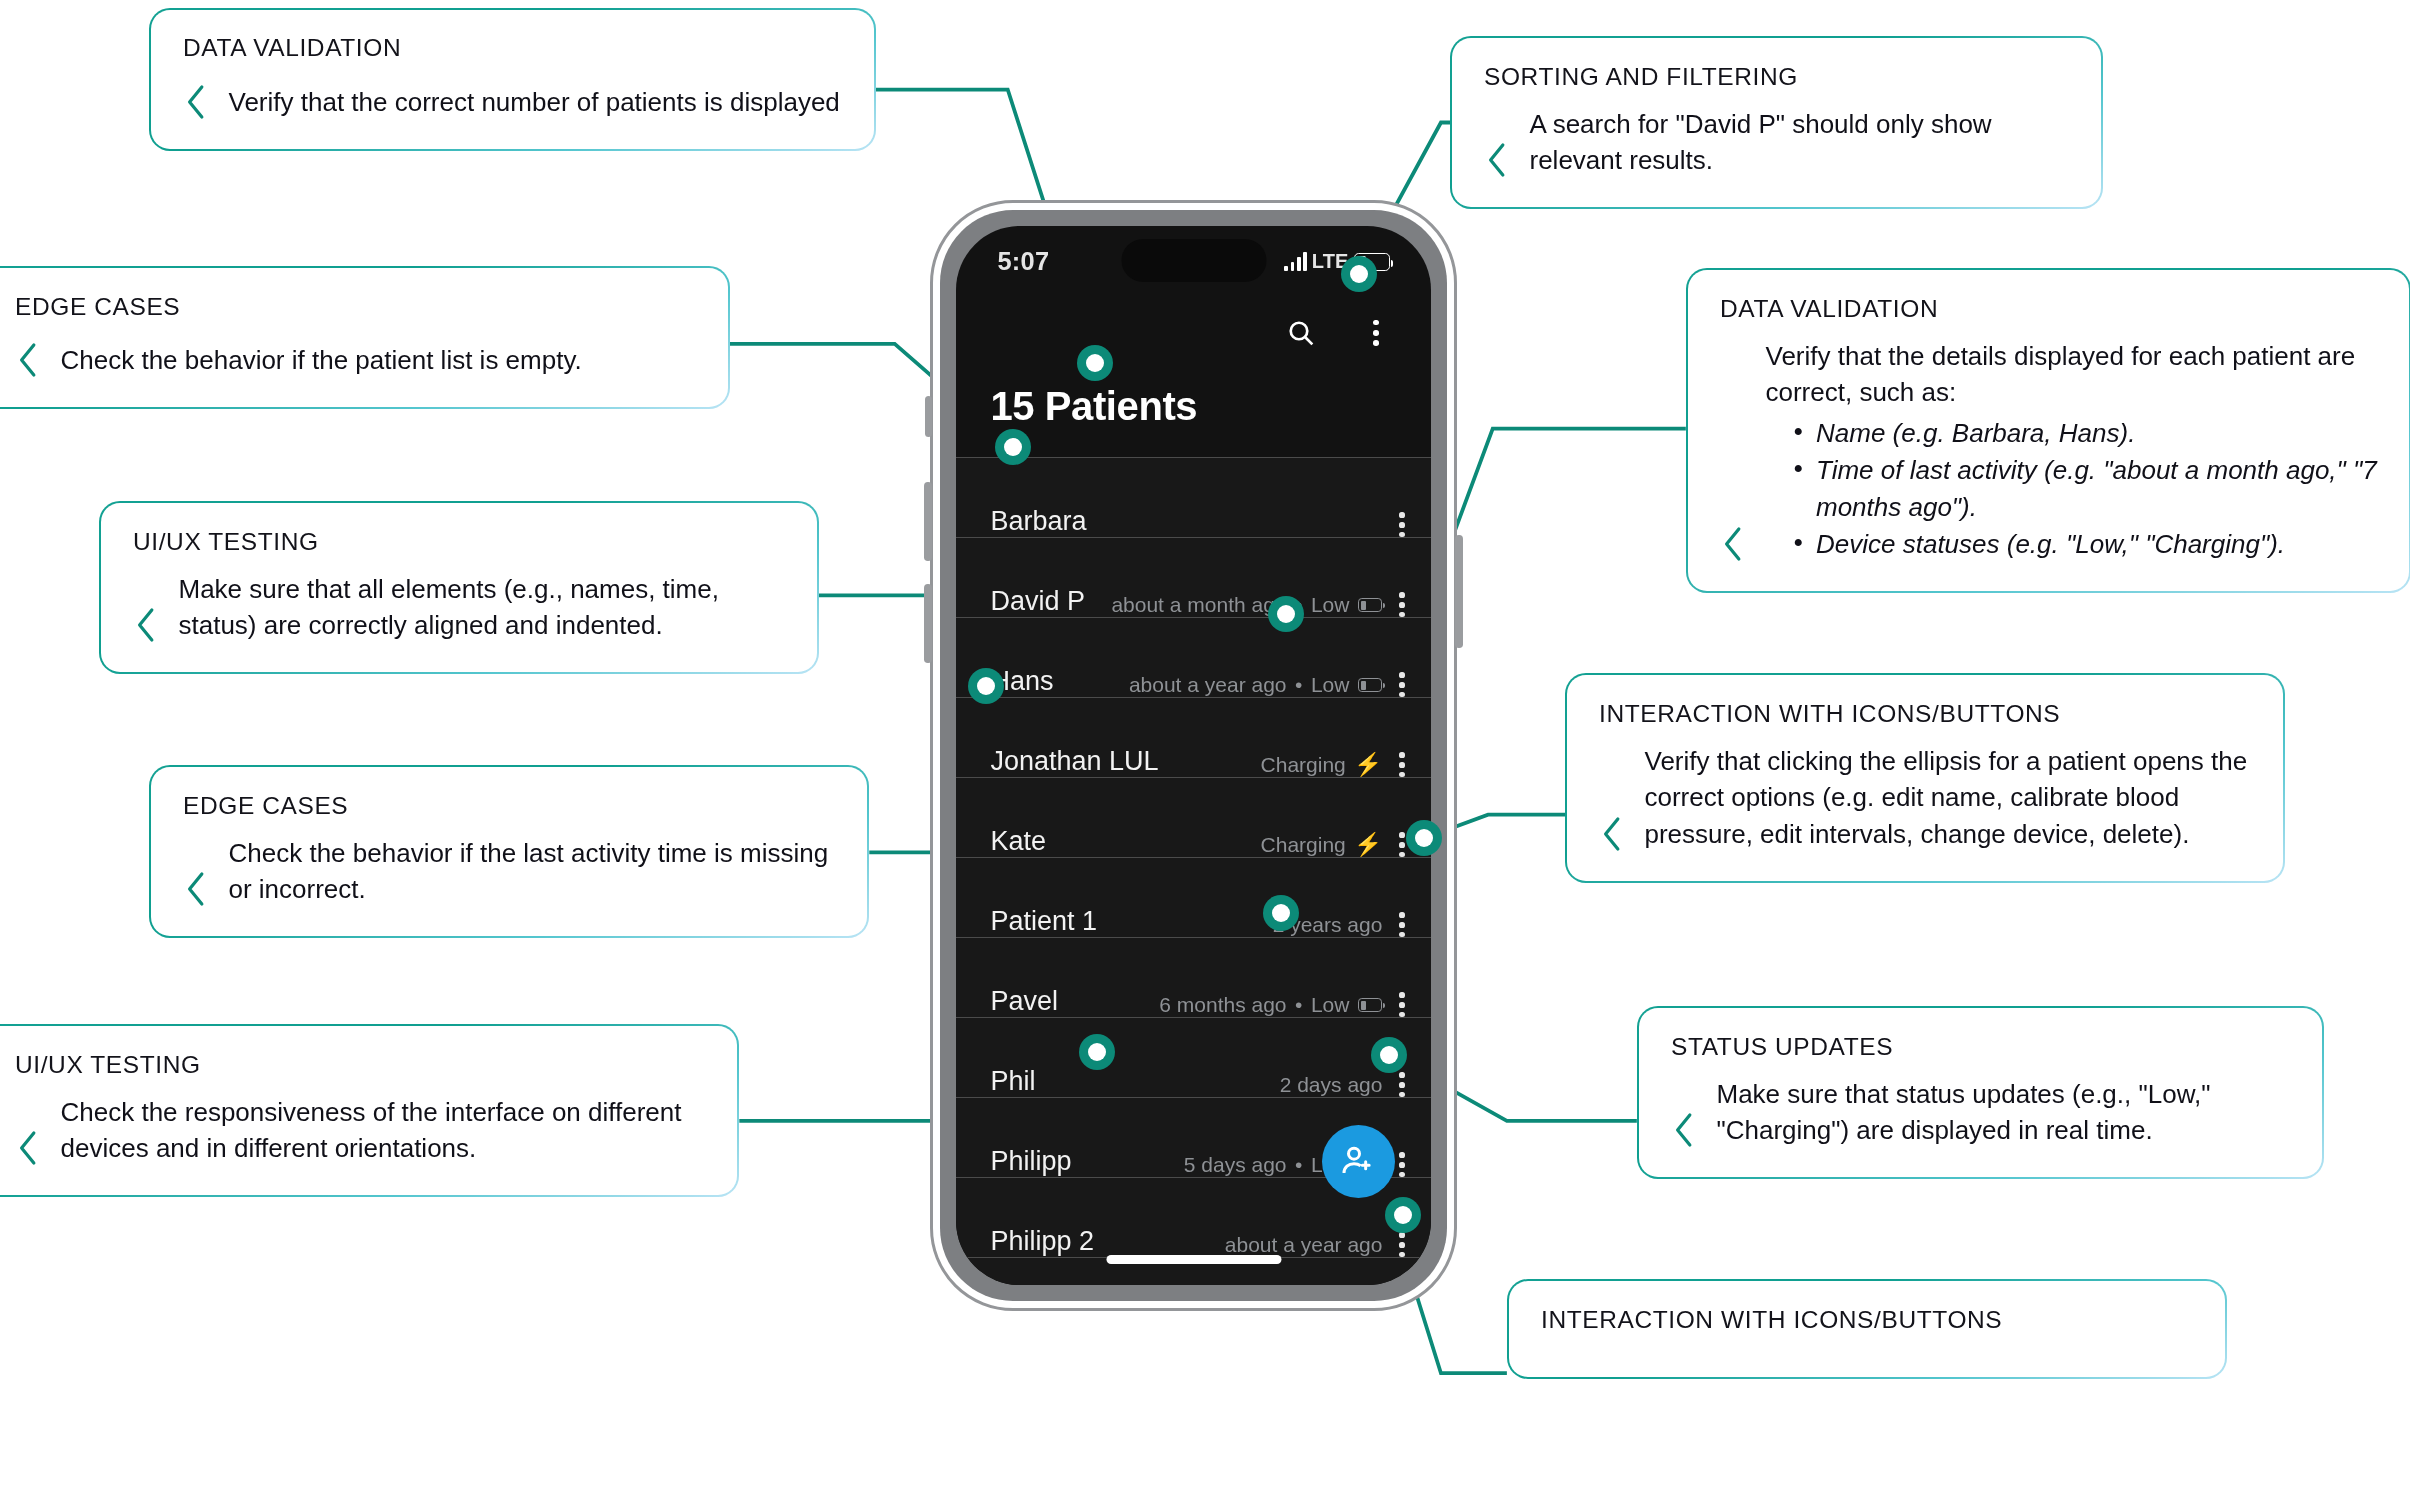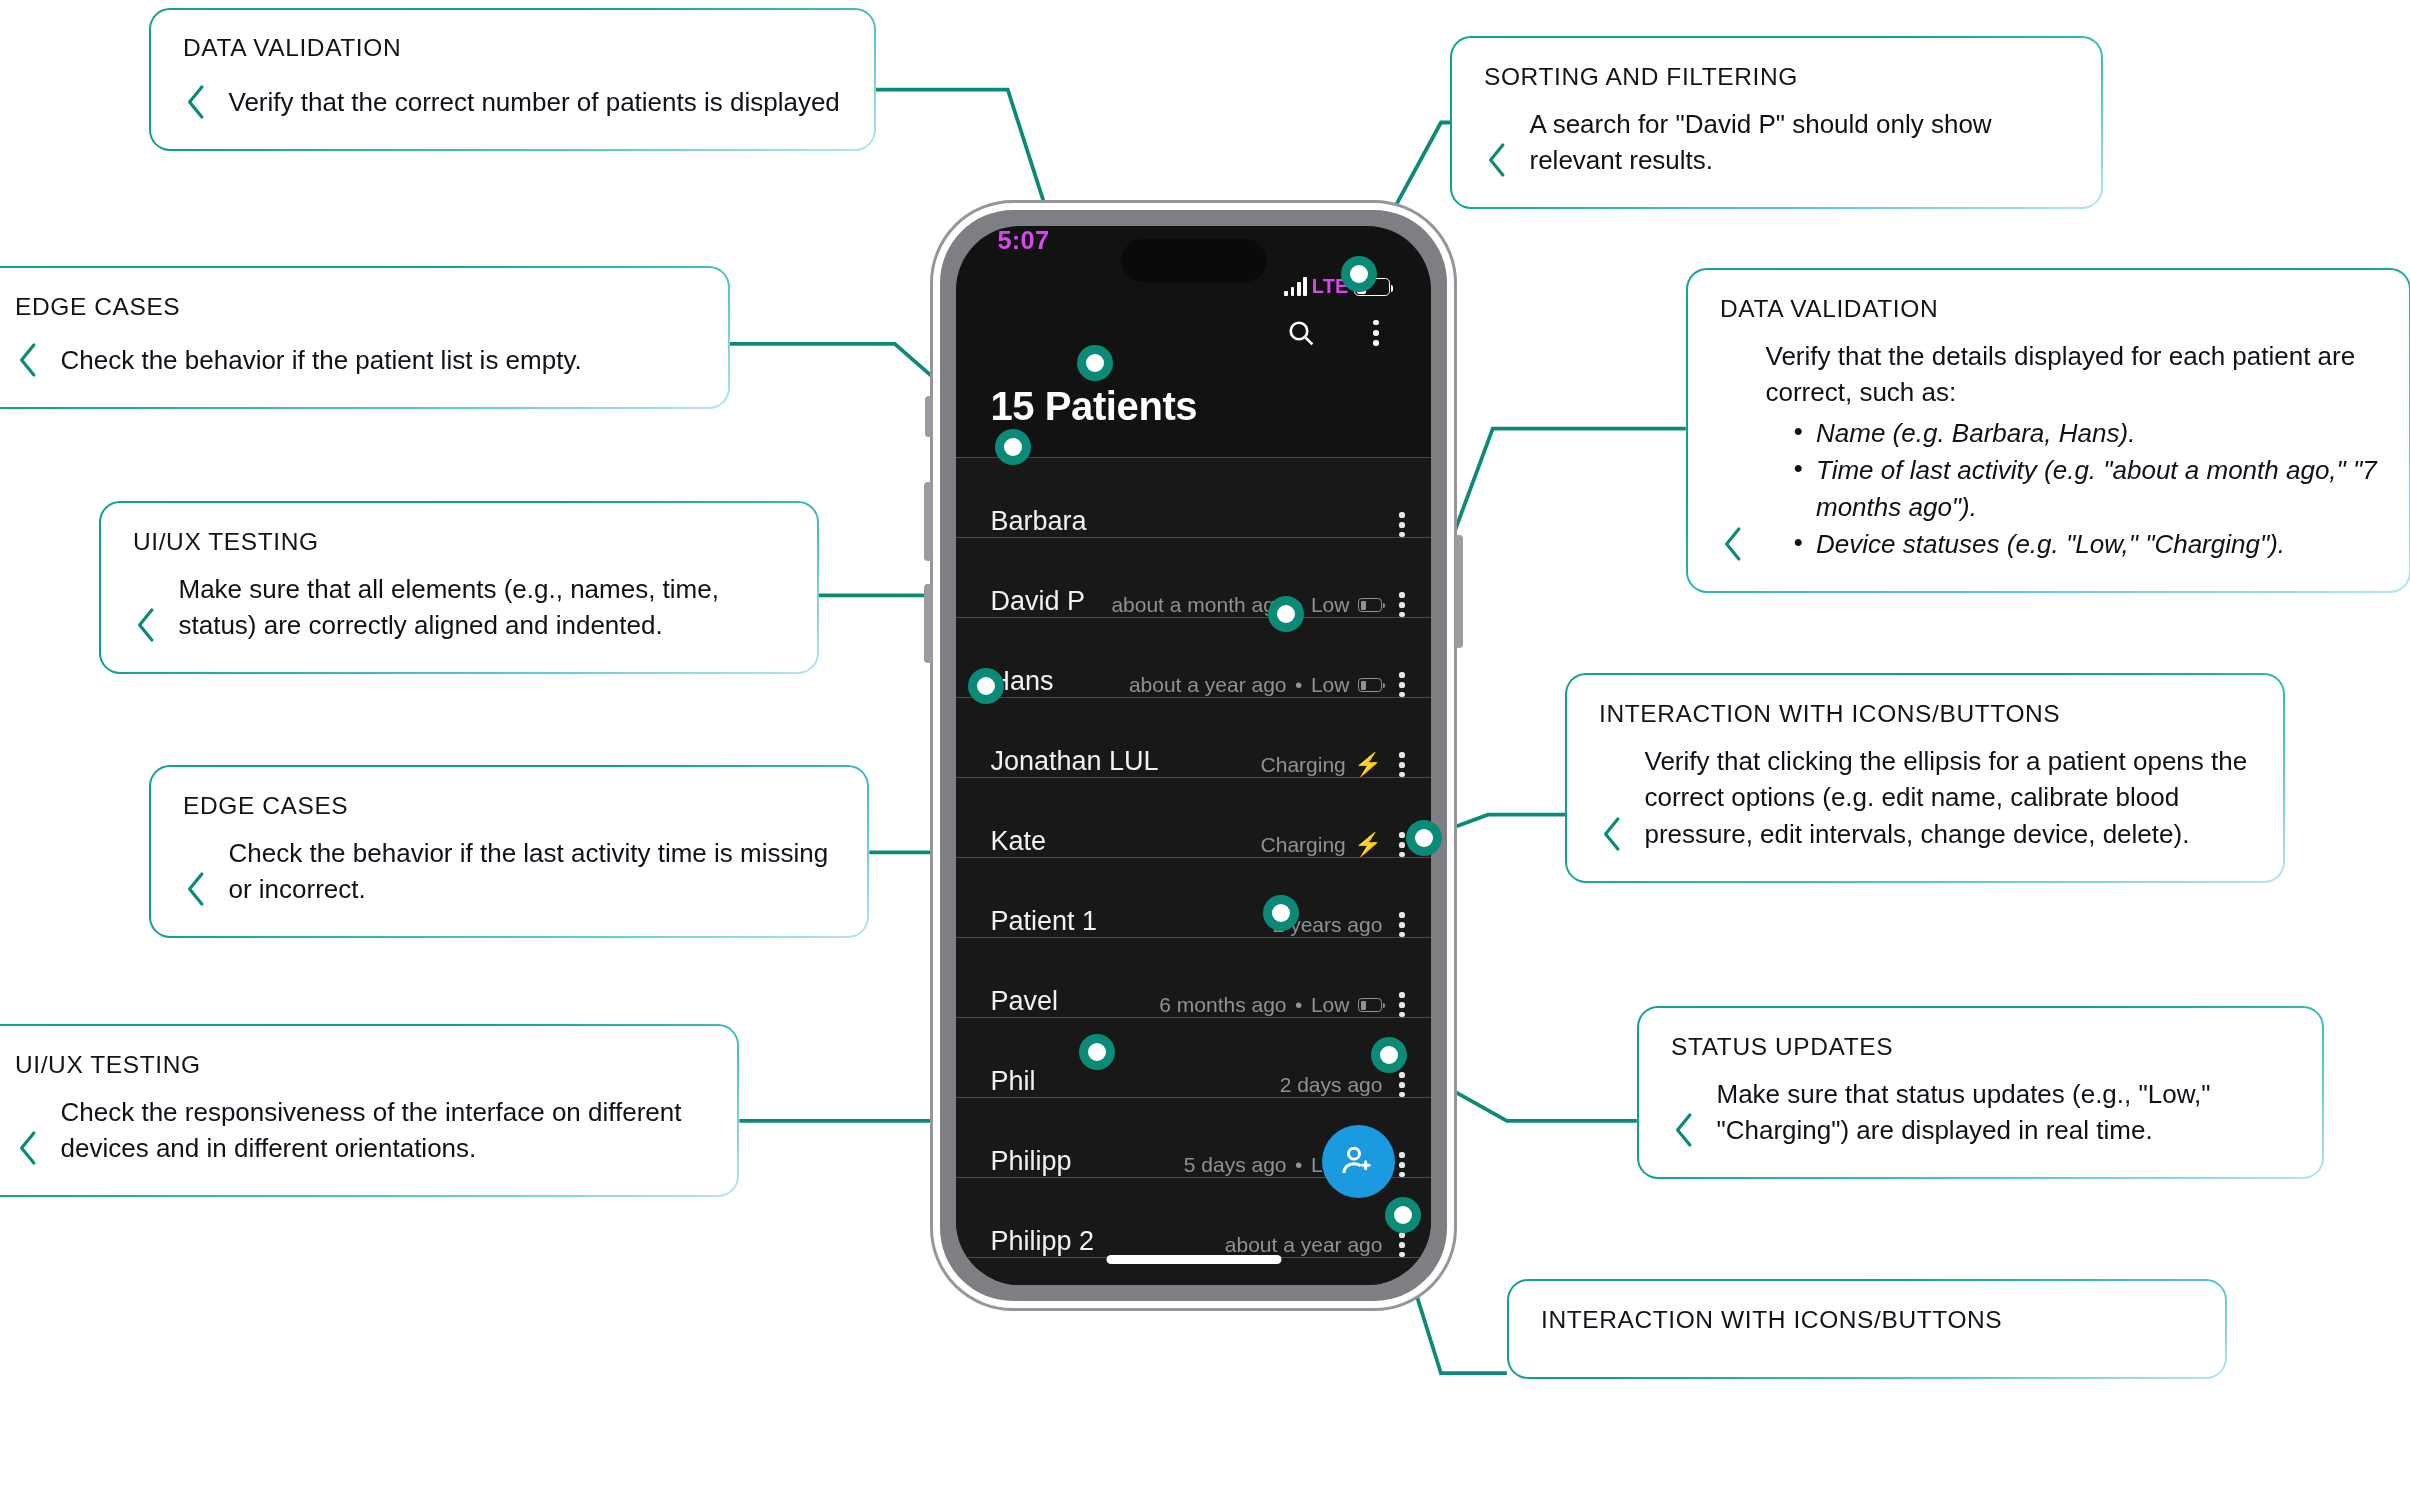--- a/index.html
+++ b/index.html
@@ -86,23 +86,23 @@
     position: absolute; background: #9a9c9f; border-radius: 3.8px;
   }
   .btn-silence { left: -4.7px; top: 196px;  width: 6.6px; height: 41px; }
   .btn-vup     { left: -5.6px; top: 282px;  width: 7.5px; height: 79px; }
   .btn-vdown   { left: -5.6px; top: 384px;  width: 7.5px; height: 79px; }
   .btn-power   { right: -5.6px; top: 335px; width: 7.5px; height: 113px; }
 
   
   .statusbar {
     position: relative; height: 70px;
-    display: flex; 
+    display: flex; align-items: center;
     padding: 0 41px;
-    color: #d946ef;
+    color: #e5e5e5;
   }
   .clock { font-size: 25.4px; font-weight: bold; letter-spacing: 0.3px; }
   .notch {
     position: absolute; left: 50%; transform: translateX(-50%);
     top: 13px; width: 145px; height: 43px;
     background: #0a0a0a; border-radius: 22.6px;
   }
   .status-right {
     margin-left: auto; display: flex; align-items: flex-end; gap: 5px;
   }

